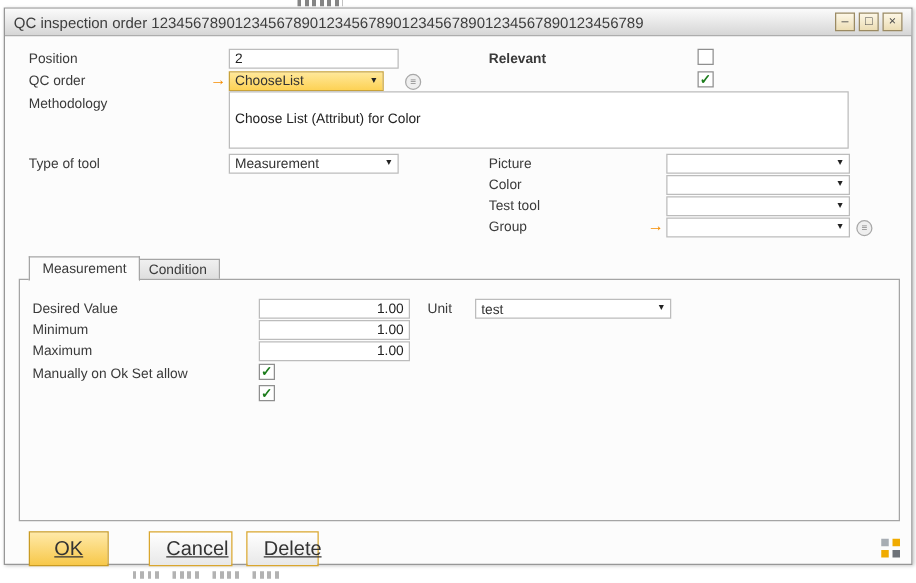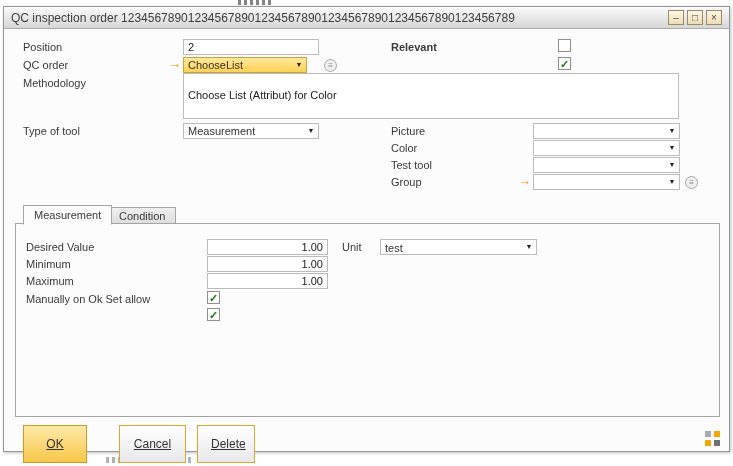--- a/index.html
+++ b/index.html
@@ -66,23 +66,23 @@
     padding:0 10px; line-height:16px; height:18px; top:200px; cursor:pointer; color:#3a3a3a;
   }
   .tab.active {
     background:#fcfcfc; border-bottom:1px solid #fcfcfc; z-index:3; top:198px; height:20px; line-height:19px;
   }
   .panel {
     position:absolute; left:11px; top:216px; width:705px; height:194px;
     border:1px solid #a5a5a5; background:#fcfcfc; z-index:1;
   }
   .btn {
-    position:absolute; top:418px; height:38px; border:1px solid #d9a62e;
+    position:absolute; top:418px; height:28px; border:1px solid #d9a62e;
     background:linear-gradient(#ffffff,#e8e8e8);
-    font-family:"Liberation Sans", sans-serif; font-size:12px; color:#333;
+    font-family:"Liberation Sans", sans-serif; font-size:16px; color:#333;
     padding:0 13px; line-height:19px; text-align:center; cursor:pointer;
     text-decoration:underline;
   }
   .btn.primary { background:linear-gradient(#ffe9a8,#f7c84a); border-color:#c99b23; }
   .grid-icon { position:absolute; left:701px; top:424px; width:15px; height:15px; cursor:pointer; }
   .grid-icon i { position:absolute; width:6px; height:6px; }
   .grid-icon .tl { left:0; top:0; background:#a7adb3; }
   .grid-icon .tr { right:0; top:0; background:#f0ab00; }
   .grid-icon .bl { left:0; bottom:0; background:#f0ab00; }
   .grid-icon .br { right:0; bottom:0; background:#6d7278; }

